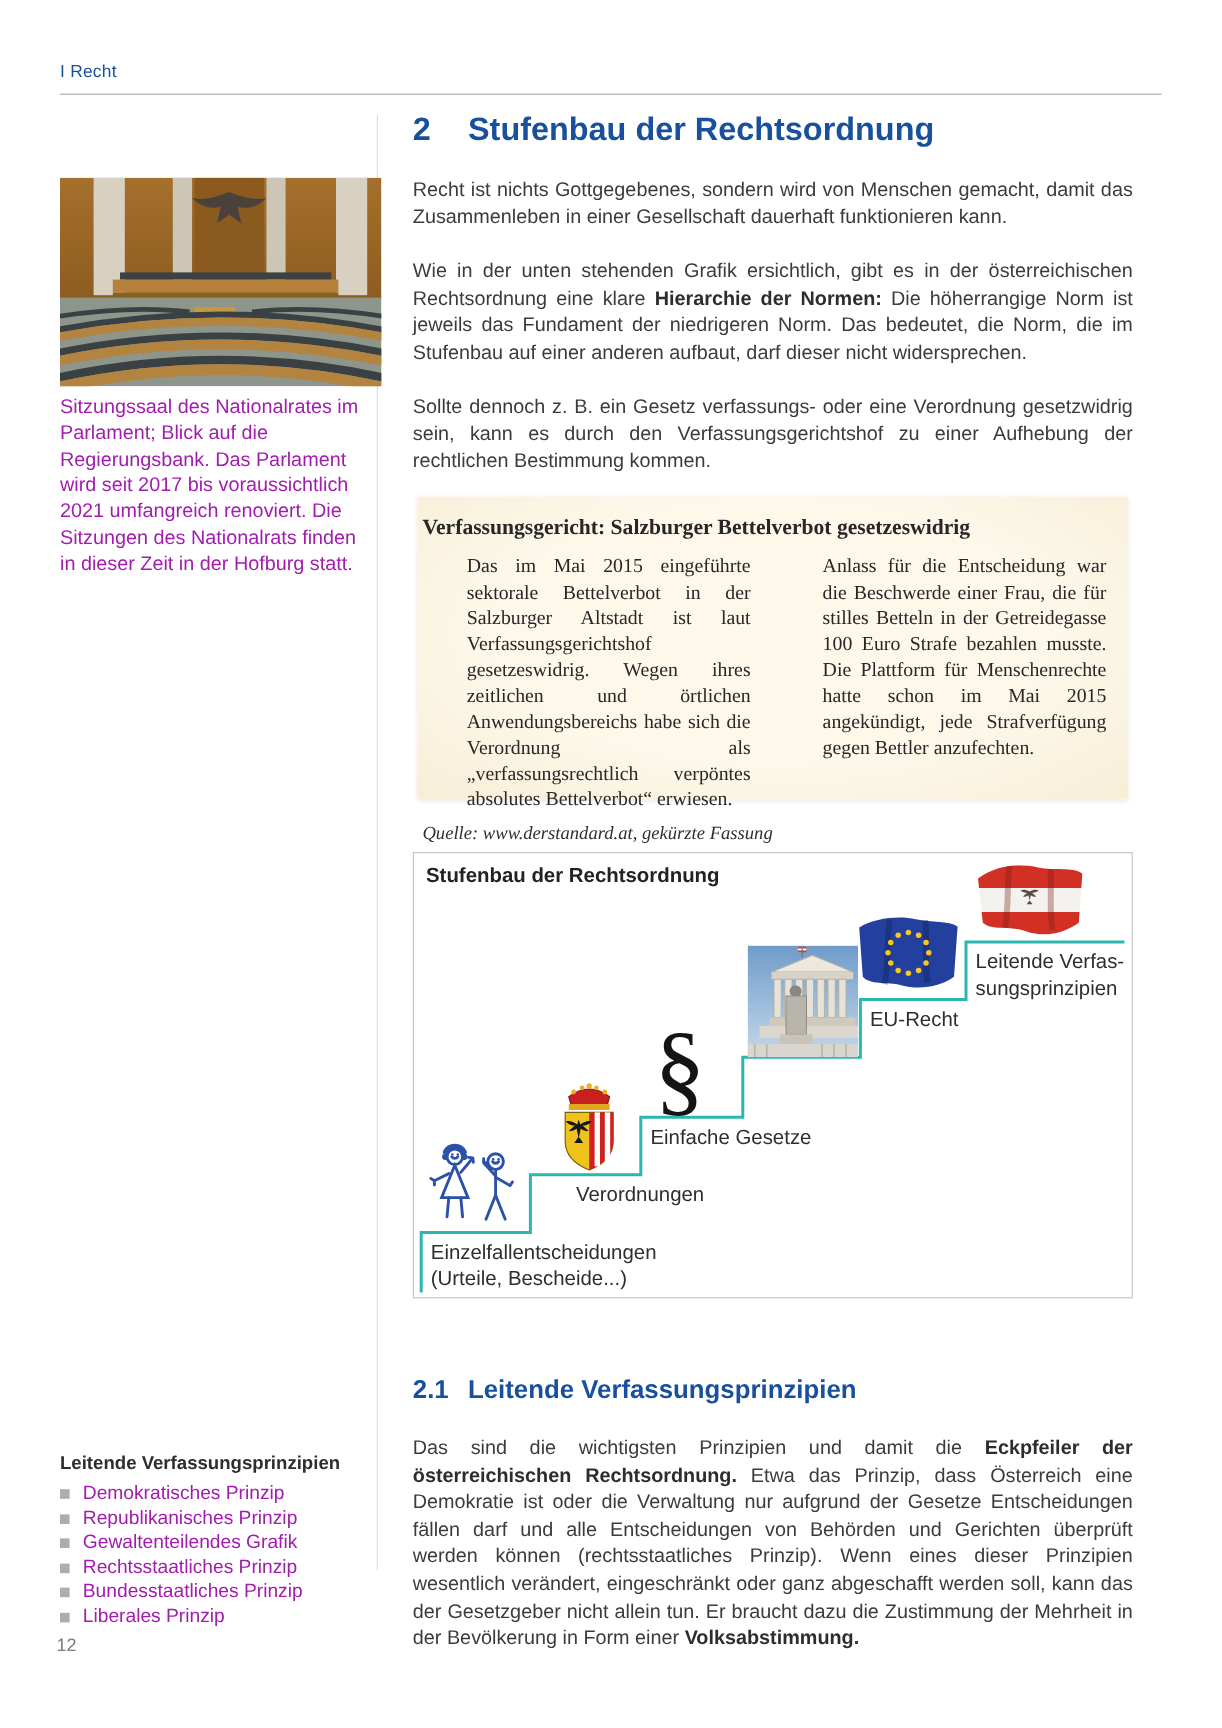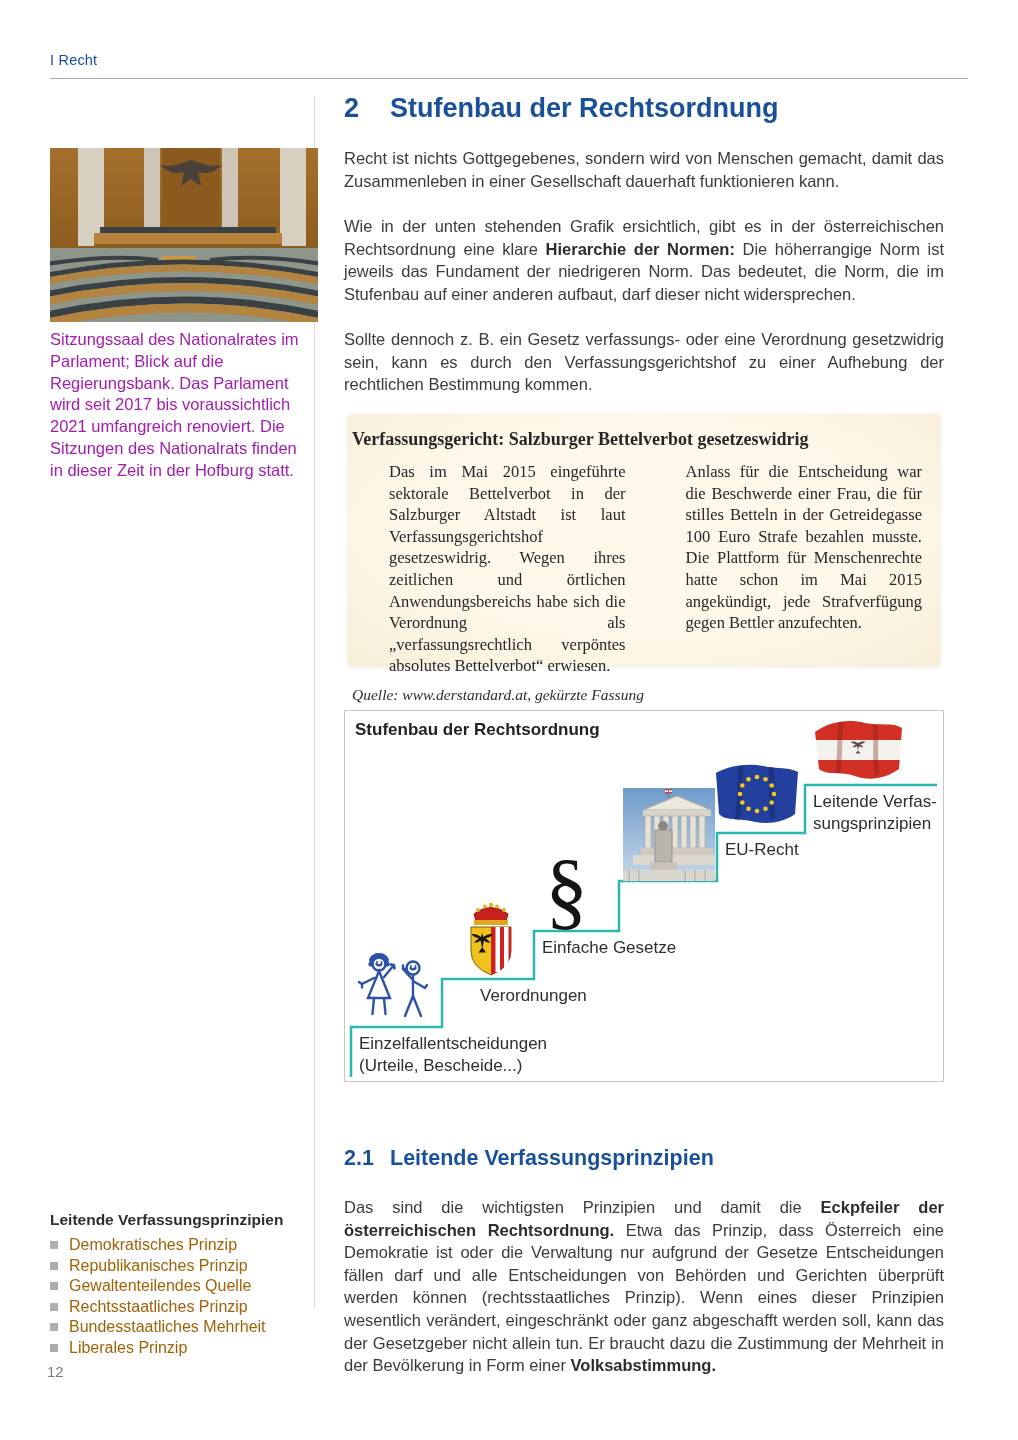--- a/index.html
+++ b/index.html
@@ -26,21 +26,21 @@
   .photo-wrap { position:absolute; left:50px; top:148px; width:268px; height:174px; overflow:hidden; }
   .photo-wrap svg { display:block; }
   .photo-caption {
     position:absolute; left:50px; top:329px; width:262px;
     font-size:16.5px; line-height:21.8px; color:#a21caf;
   }
   .principles { position:absolute; left:50px; top:1211px; width:262px; }
   .principles-heading { font-size:15.5px; font-weight:bold; color:#2e2e2e; margin-bottom:6px; }
   .principles-list { list-style:none; }
   .principles-list li {
-    position:relative; padding-left:19px; font-size:16px; line-height:20.5px; color:#a16207;
+    position:relative; padding-left:19px; font-size:16px; line-height:20.5px; color:#a21caf;
   }
   .principles-list li .bullet {
     position:absolute; left:0; top:6px; width:8px; height:8px; background:#adadad;
   }
   .page-number { position:absolute; left:47px; top:1363px; font-size:15px; color:#7b7b7b; }
   .chapter-head { position:absolute; left:344px; top:93px; width:600px; color:#18509c; font-weight:bold; font-size:27px; }
   .chapter-head .num { position:absolute; left:0; top:0; }
   .chapter-head .ttl { position:absolute; left:46px; top:0; }
   .bodytext {
     position:absolute; left:344px; width:600px;
@@ -303,20 +303,20 @@
   <span class="num">2.1</span>
   <span class="ttl">Leitende Verfassungsprinzipien</span>
 </div>
 <p class="bodytext p4"><span>Das sind die wichtigsten Prinzipien und damit die </span><b>Eckpfeiler der österreichischen Rechtsordnung.</b><span> Etwa das Prinzip, dass Österreich eine Demokratie ist oder die Verwaltung nur aufgrund der Gesetze Entscheidungen fällen darf und alle Entscheidungen von Behörden und Gerichten überprüft werden können (rechtsstaatliches Prinzip). Wenn eines dieser Prinzipien wesentlich verändert, eingeschränkt oder ganz abgeschafft werden soll, kann das der Gesetzgeber nicht allein tun. Er braucht dazu die Zustimmung der Mehrheit in der Bevölkerung in Form einer </span><b>Volksabstimmung.</b></p>
 
 <div class="principles">
   <div class="principles-heading">Leitende Verfassungsprinzipien</div>
   <ul class="principles-list">
     <li><span class="bullet"></span><span>Demokratisches Prinzip</span></li>
     <li><span class="bullet"></span><span>Republikanisches Prinzip</span></li>
-    <li><span class="bullet"></span><span>Gewaltenteilendes Quelle</span></li>
+    <li><span class="bullet"></span><span>Gewaltenteilendes Grafik</span></li>
     <li><span class="bullet"></span><span>Rechtsstaatliches Prinzip</span></li>
-    <li><span class="bullet"></span><span>Bundesstaatliches Mehrheit</span></li>
+    <li><span class="bullet"></span><span>Bundesstaatliches Prinzip</span></li>
     <li><span class="bullet"></span><span>Liberales Prinzip</span></li>
   </ul>
 </div>
 
 <div class="page-number">12</div>
 
 </body></html>

